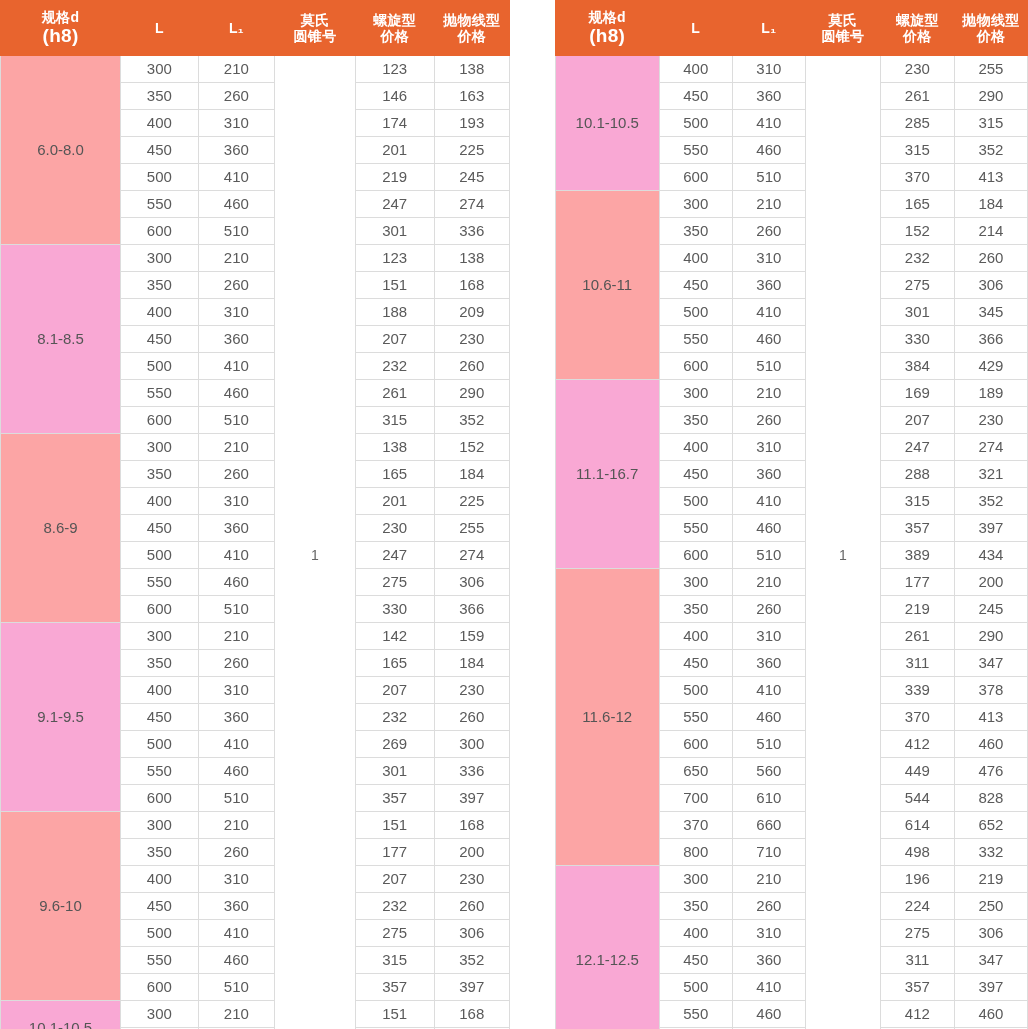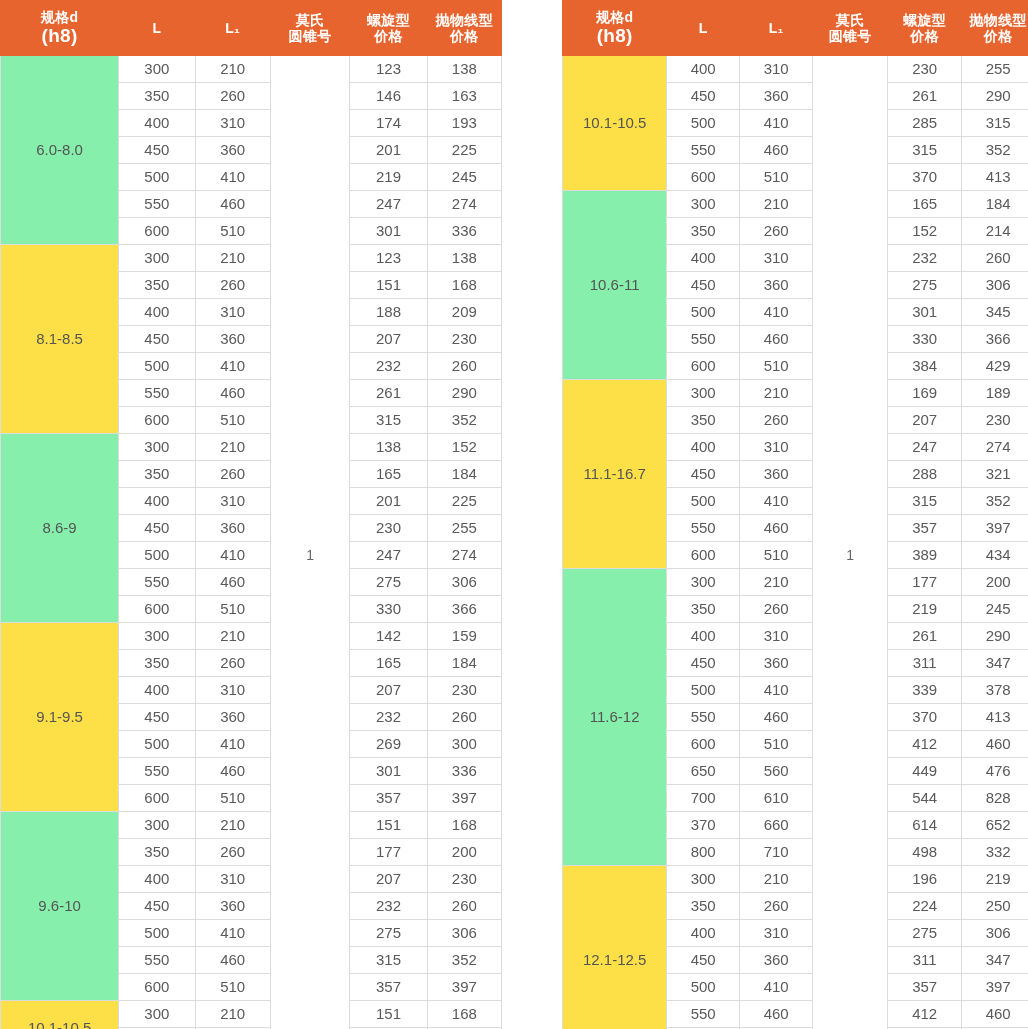--- a/index.html
+++ b/index.html
@@ -5,21 +5,21 @@
   html,body{margin:0;padding:0;}
   body{
     width:1028px;height:1029px;
     background:#ffffff;
     font-family:"Liberation Sans","DejaVu Sans",sans-serif;
     overflow:hidden;
   }
   .sheet{
     display:flex;
     width:1028px;height:1029px;
-    gap:12px;
+    gap:4px;
   }
   .table-wrap{position:relative;overflow:hidden;}
   .table-wrap.left{width:514px;}
   .table-wrap.spacer{width:37px;background:#fff;}
   .table-wrap.right{width:477px;}
 
   table.spec{
     border-collapse:collapse;
     table-layout:fixed;
     width:100%;
@@ -44,23 +44,23 @@
     letter-spacing:0.3px;
   }
   thead th .hl{display:block;}
   thead th .sub{display:block;font-size:19px;}
   thead th.h-L{font-size:16px;}
   thead th.h-L1{font-size:16px;}
 
   td.spec-cell{
     font-size:15px;
     color:#555;
-    background:#fde047;
+    background:#f9a8d4;
   }
-  td.spec-cell.shaded{background:#86efac;}
+  td.spec-cell.shaded{background:#fca5a5;}
   td.num{font-size:15px;color:#5a5a5a;background:#fff;}
   td.morse{font-size:14px;color:#666;background:#fff;border-top:1px solid #dcdcdc;border-bottom:1px solid #dcdcdc;}
 
   
   .left col.c0{width:113px;}
   .left col.c1{width:73px;}
   .left col.c2{width:72px;}
   .left col.c3{width:76px;}
   .left col.c4{width:74px;}
   .left col.c5{width:71px;}

